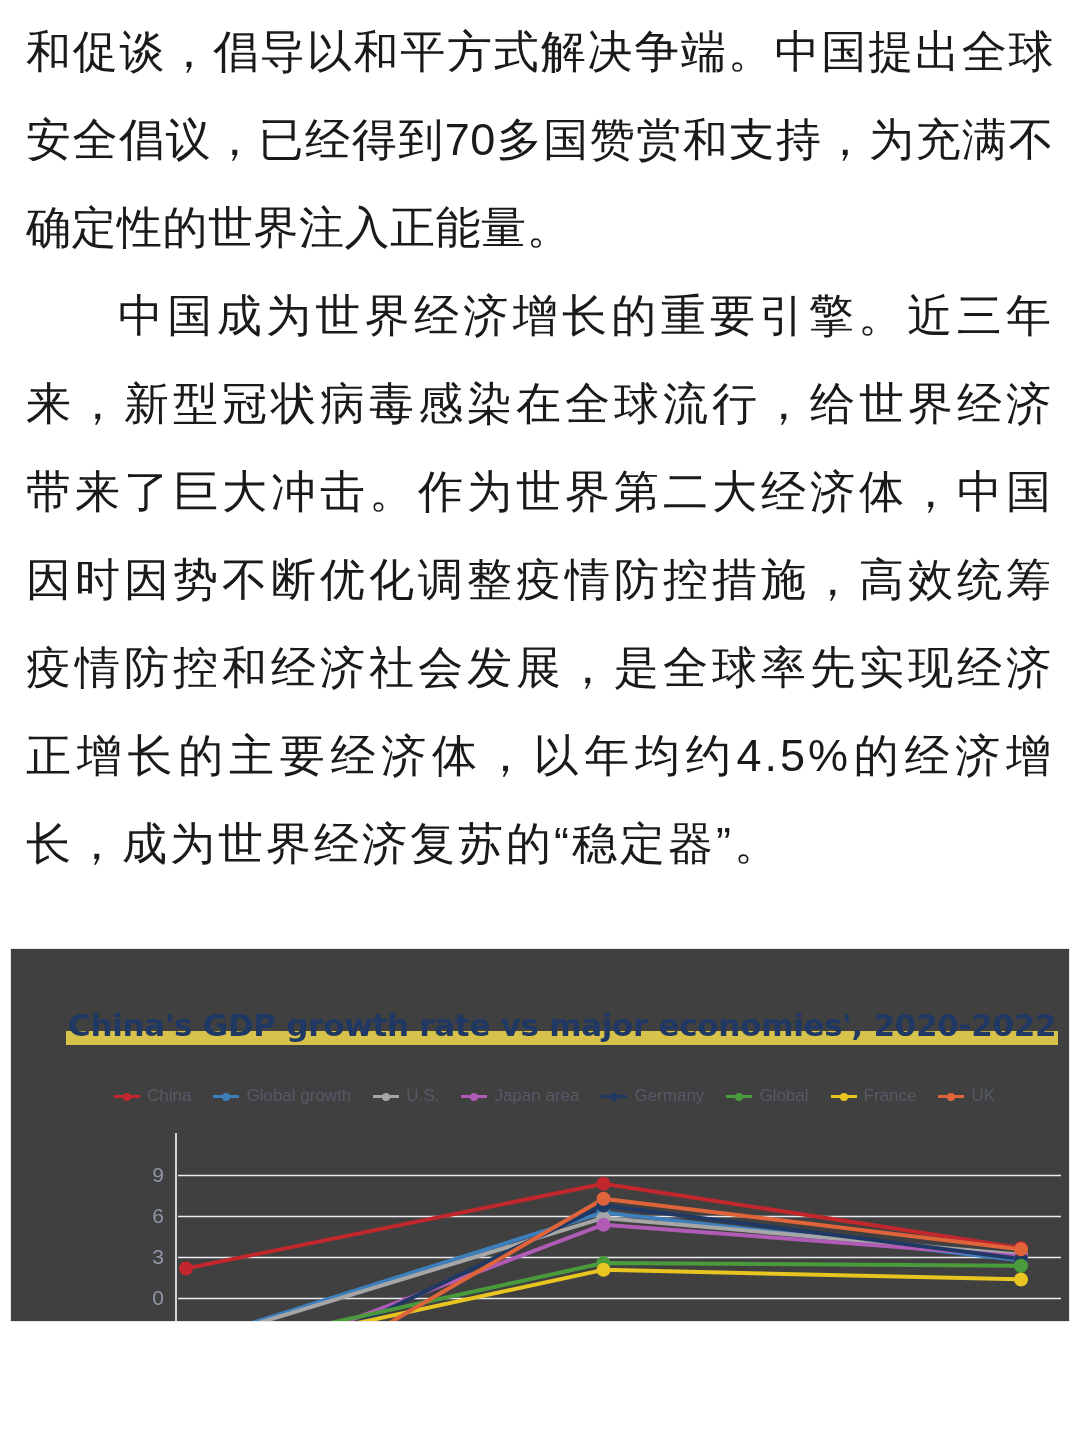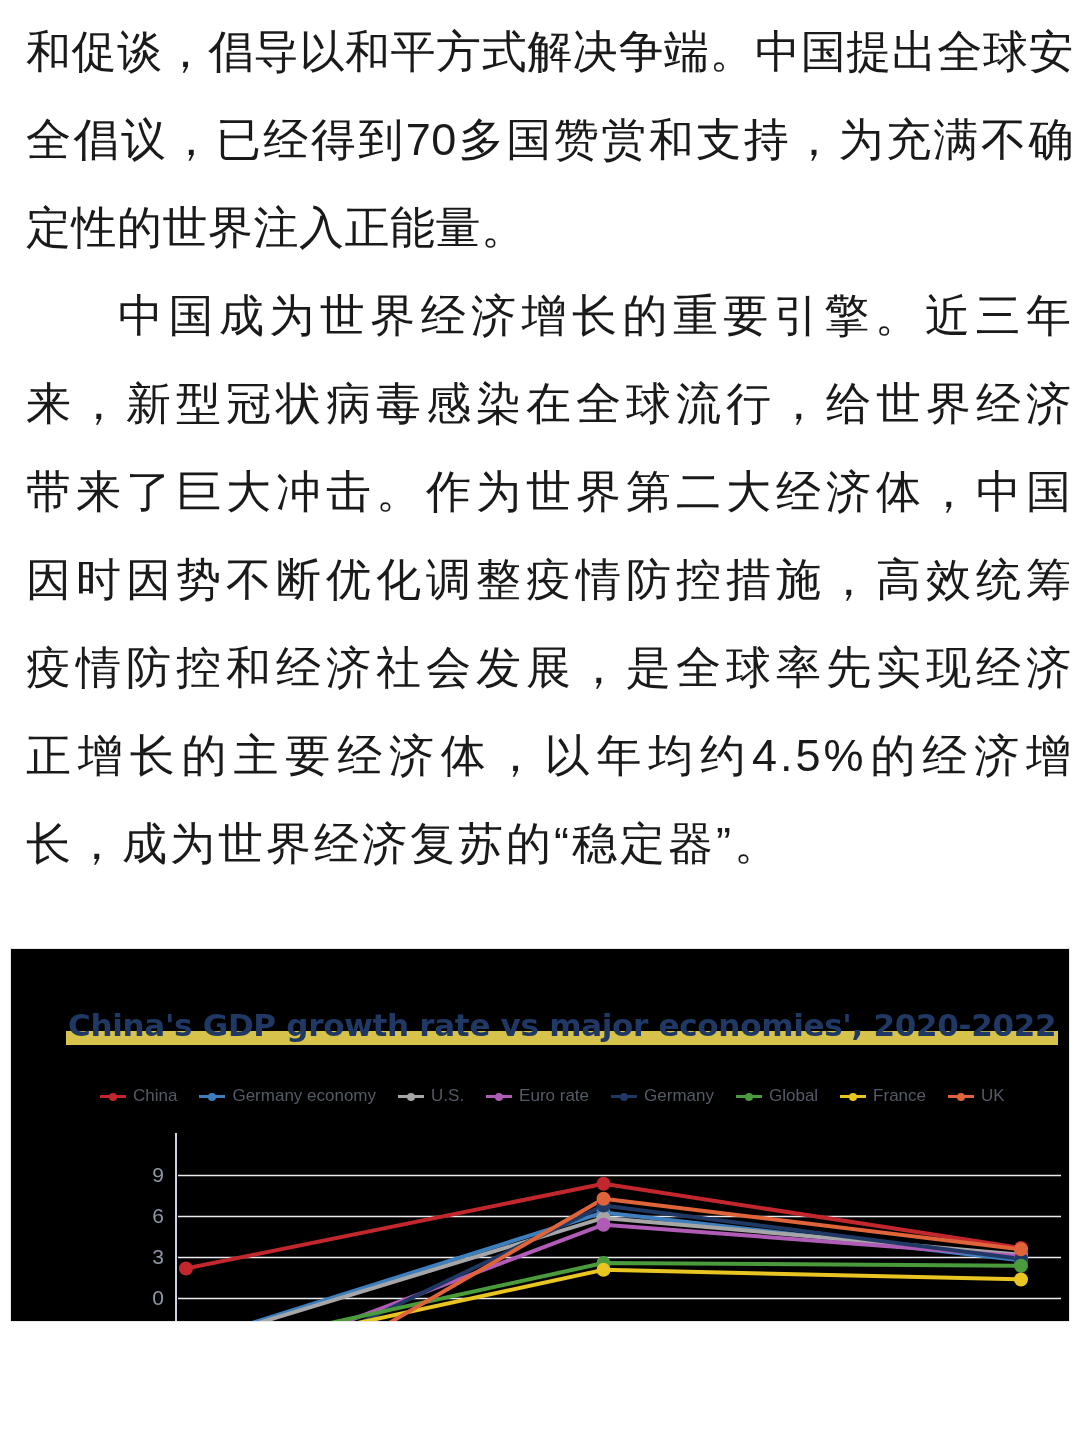--- a/index.html
+++ b/index.html
@@ -8,23 +8,22 @@
     background: #ffffff;
   }
   body {
     width: 1080px;
     height: 1439px;
     font-family: "Liberation Sans", sans-serif;
     overflow: hidden;
     position: relative;
   }
   .article {
-    padding: 0 6px;
+    padding: 0 26px;
     box-sizing: border-box;
-    margin-left: 20px;
   }
   .para {
     font-family: "Liberation Sans", sans-serif;
     font-size: 45px;
     line-height: 88px;
     color: #1a1a1a;
     letter-spacing: 0.5px;
     text-align: justify;
     margin: 0;
     white-space: pre-wrap;
@@ -35,21 +34,21 @@
   .para.indent {
     text-indent: 92px;
     letter-spacing: 3px;
   }
   .chart-card {
     position: absolute;
     left: 10px;
     top: 948px;
     width: 1060px;
     height: 374px;
-    background: #000000;
+    background: #404040;
     border: 1px solid #e8e8e8;
     box-sizing: border-box;
     overflow: hidden;
   }
   .chart-title-wrap {
     position: absolute;
     left: 55px;
     top: 58px;
   }
   .chart-title {
@@ -58,21 +57,21 @@
     font-weight: bold;
     font-size: 31px;
     color: #1f3864;
     background: linear-gradient(to bottom, rgba(255,255,255,0) 0%, rgba(255,255,255,0) 62%, #d7c24b 62%, #d7c24b 100%);
     padding: 0 2px 2px 2px;
     white-space: nowrap;
     letter-spacing: -0.3px;
   }
   .legend {
     position: absolute;
-    left: 100px;
+    left: 114px;
     top: 1086px;
     width: 890px;
     display: flex;
     align-items: center;
     gap: 0px;
   }
   .legend-item {
     display: flex;
     align-items: center;
     gap: 7px;
@@ -202,35 +201,35 @@
         <span class="lm-line" style="background: rgb(193, 39, 45);"></span>
         <span class="lm-dot" style="background: rgb(193, 39, 45);"></span>
       </span>
       <span class="legend-label">China</span>
     </div>
     <div class="legend-item">
       <span class="legend-marker">
         <span class="lm-line" style="background: rgb(61, 126, 189);"></span>
         <span class="lm-dot" style="background: rgb(61, 126, 189);"></span>
       </span>
-      <span class="legend-label">Germany economy</span>
+      <span class="legend-label">Global growth</span>
     </div>
     <div class="legend-item">
       <span class="legend-marker">
         <span class="lm-line" style="background: rgb(166, 166, 166);"></span>
         <span class="lm-dot" style="background: rgb(166, 166, 166);"></span>
       </span>
       <span class="legend-label">U.S.</span>
     </div>
     <div class="legend-item">
       <span class="legend-marker">
         <span class="lm-line" style="background: rgb(176, 91, 181);"></span>
         <span class="lm-dot" style="background: rgb(176, 91, 181);"></span>
       </span>
-      <span class="legend-label">Euro rate</span>
+      <span class="legend-label">Japan area</span>
     </div>
     <div class="legend-item">
       <span class="legend-marker">
         <span class="lm-line" style="background: rgb(31, 56, 100);"></span>
         <span class="lm-dot" style="background: rgb(31, 56, 100);"></span>
       </span>
       <span class="legend-label">Germany</span>
     </div>
     <div class="legend-item">
       <span class="legend-marker">

